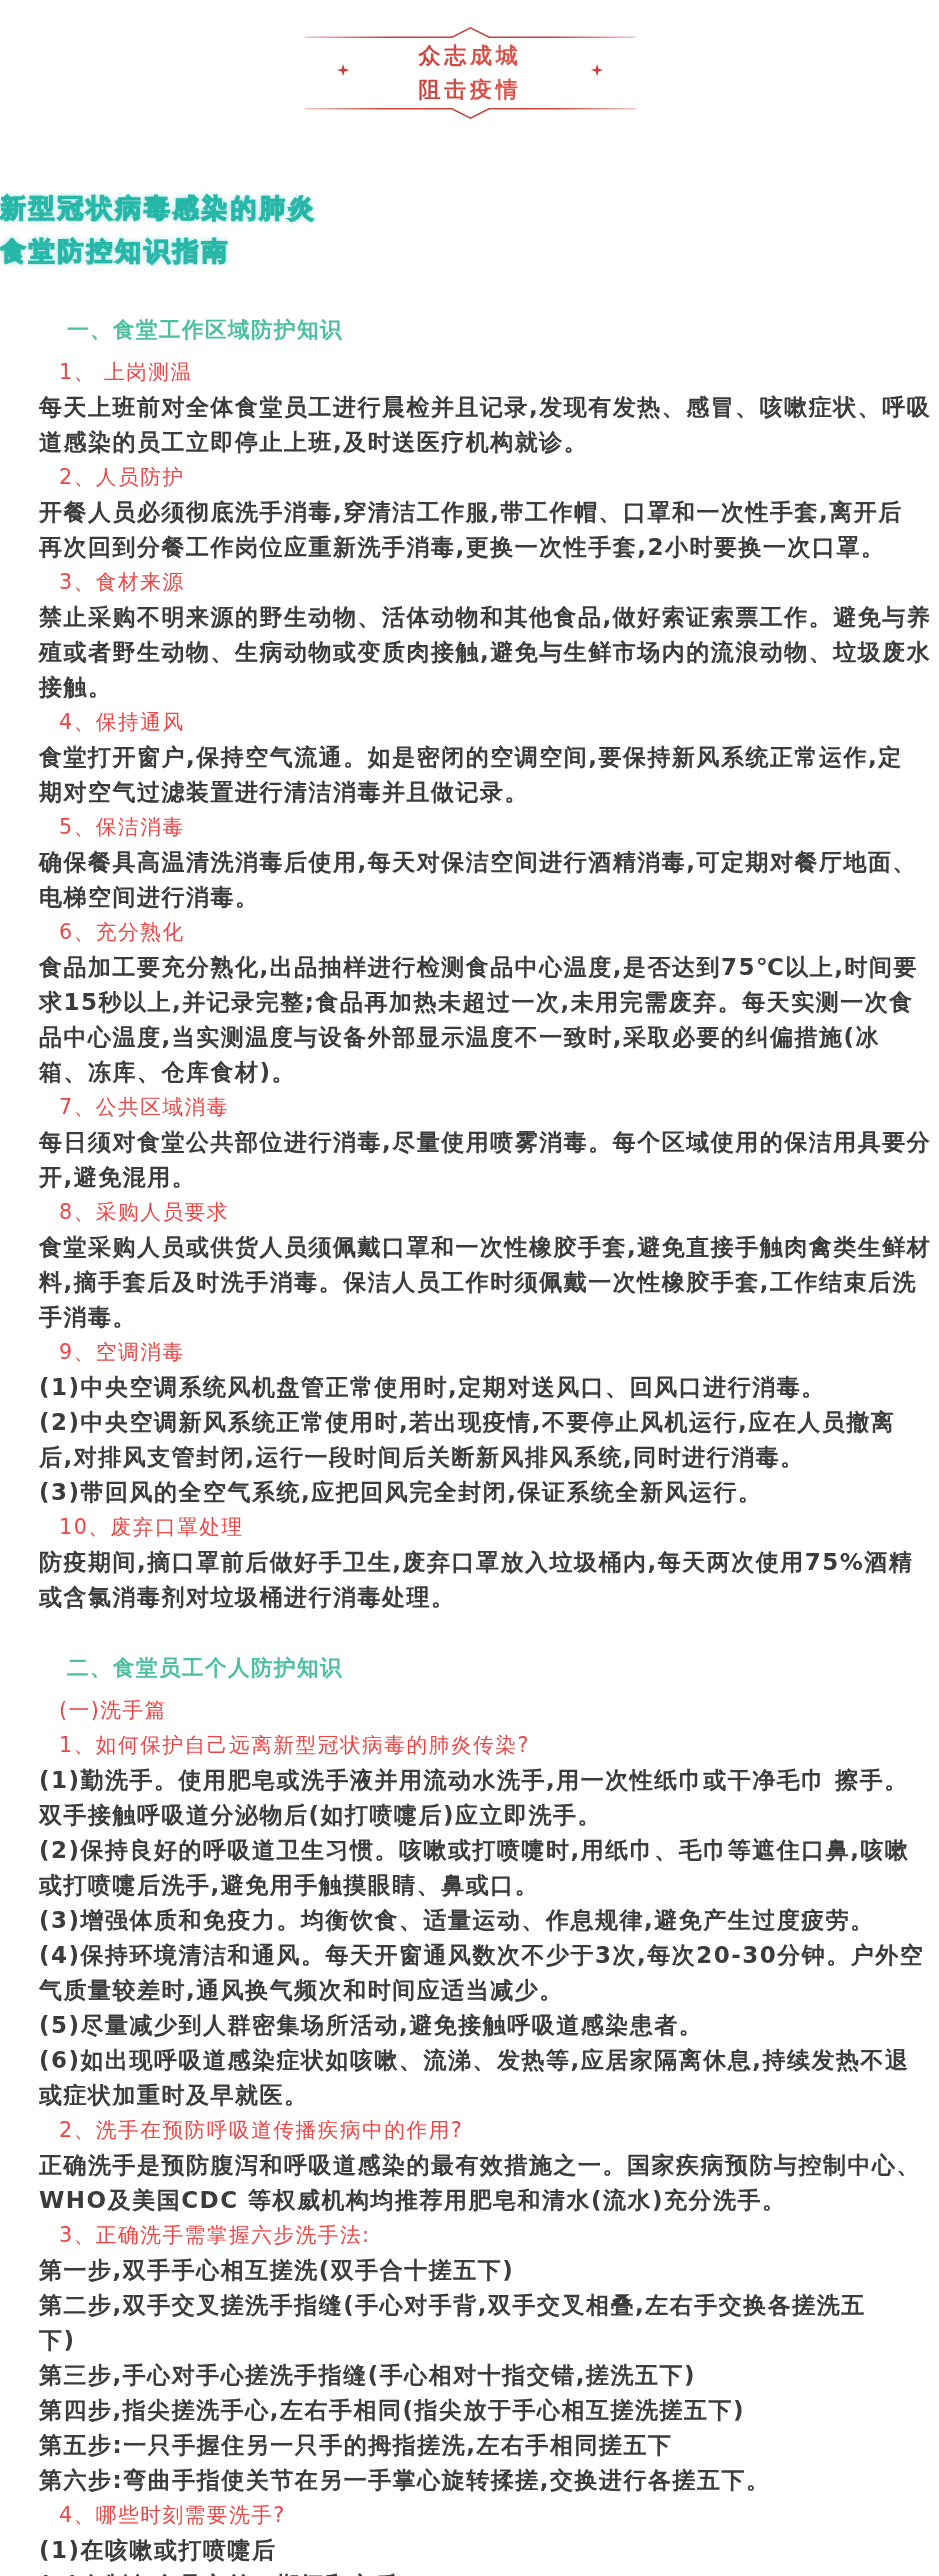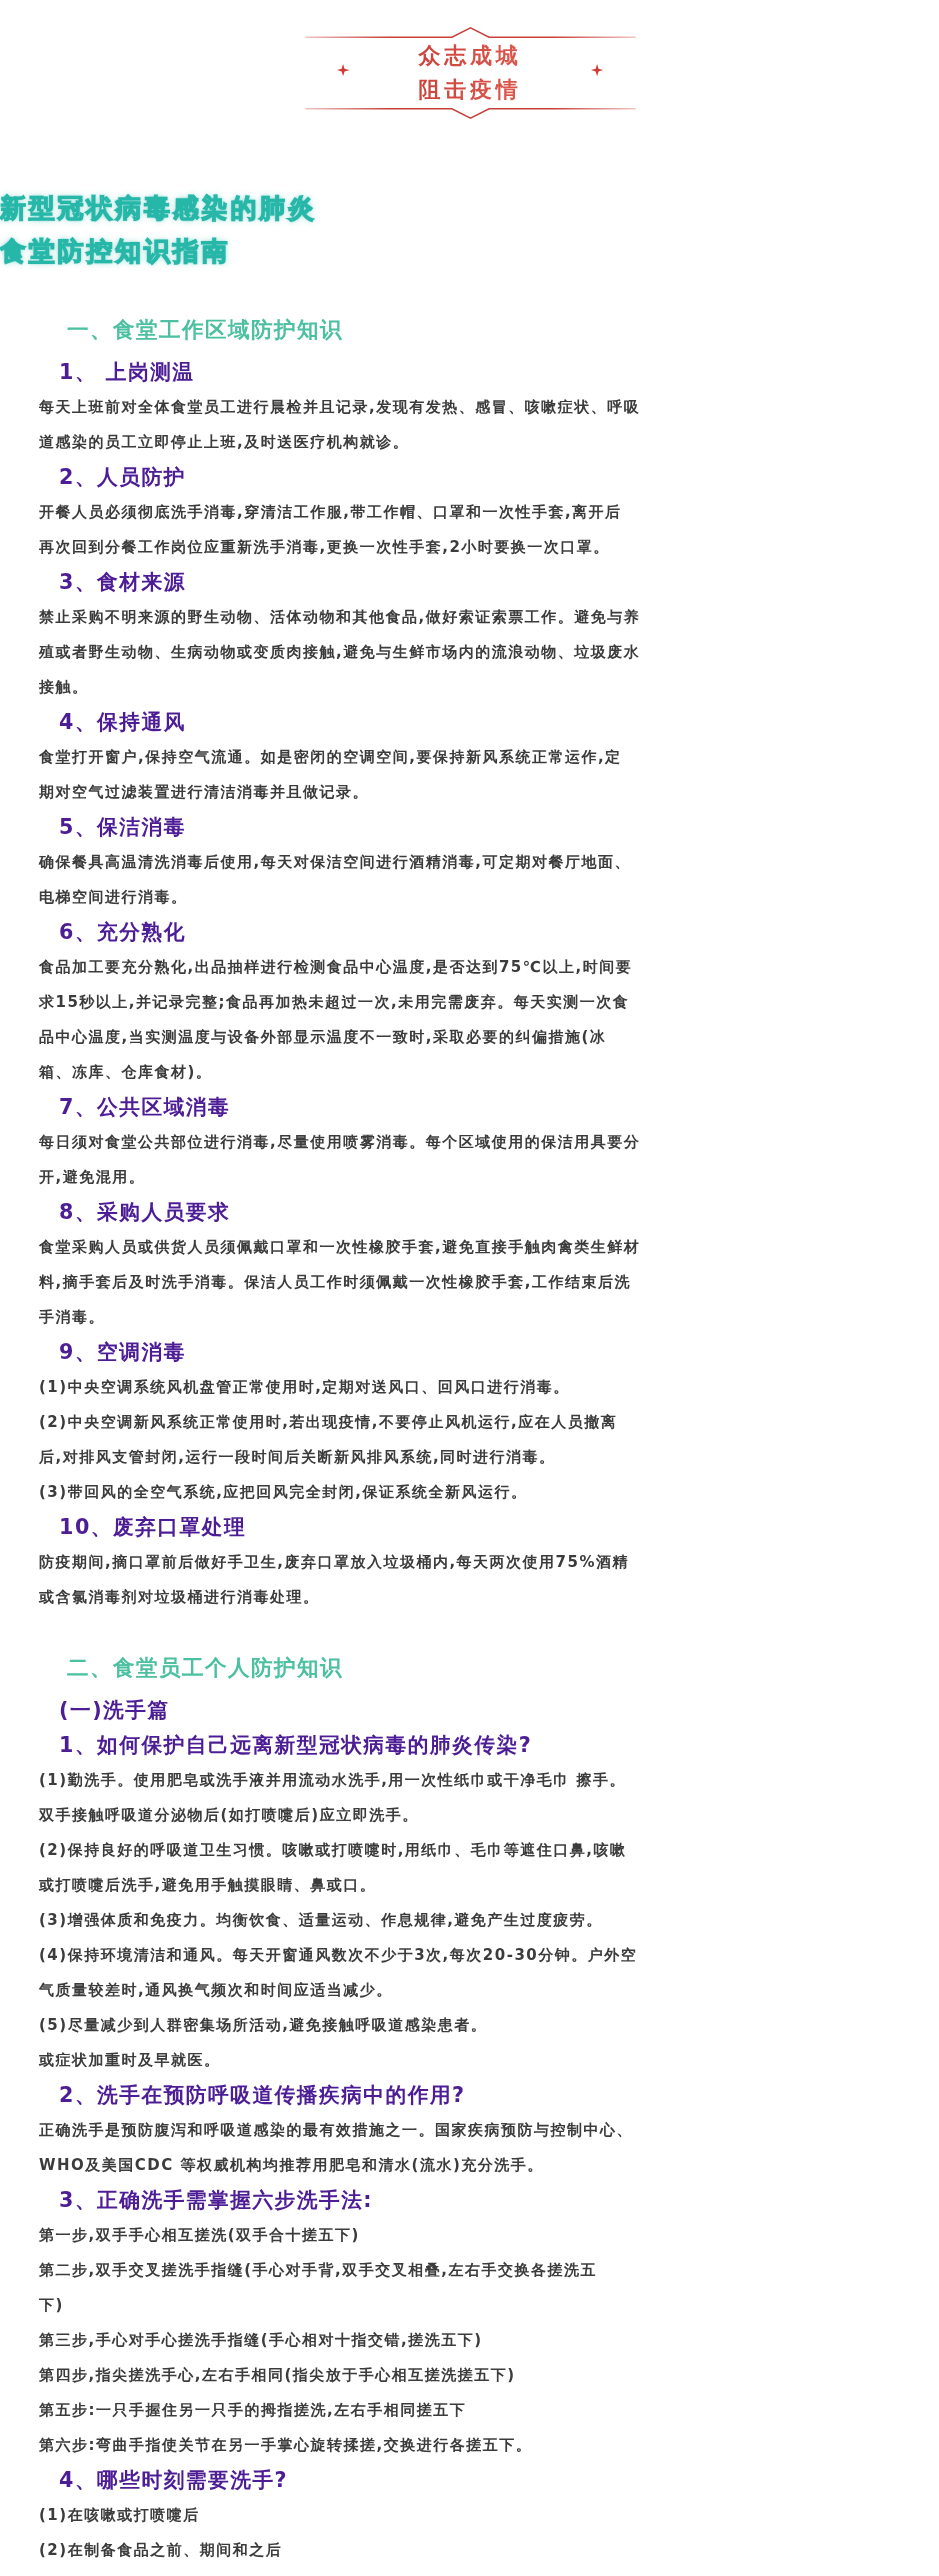--- a/index.html
+++ b/index.html
@@ -33,25 +33,25 @@
   
   .content{padding:0 38px 0 39px;}
   .section{margin:0;}
   .section + .section{margin-top:35px;}
   .section:first-child .section-heading{margin-top:39px;}
   .section-heading{
     font-size:21.6px;font-weight:700;color:#4cc0a1;line-height:35px;
     padding-left:20px;letter-spacing:1.4px;margin:8px;white-space:nowrap;
   }
   .item-title{
-    font-size:20.7px;font-weight:700;color:#4c1d95;line-height:35px;
+    font-size:20.7px;font-weight:400;color:#ef4444;line-height:35px;
     padding-left:20px;letter-spacing:1.5px;white-space:nowrap;
   }
   .body-line{
-    font-size:15px;font-weight:600;color:#3c3c3c;line-height:35px;
+    font-size:23px;font-weight:600;color:#3c3c3c;line-height:35px;
     letter-spacing:1.5px;white-space:nowrap;
   }
 </style>
 </head>
 <body>
 
 <div class="page">
 
   <div class="banner">
     <svg width="335" height="13" viewBox="0 0 356 14">
@@ -131,20 +131,21 @@
         <div class="item-title">(一)洗手篇</div>
         <div class="item-title">1、如何保护自己远离新型冠状病毒的肺炎传染?</div>
         <div class="body-line">(1)勤洗手。使用肥皂或洗手液并用流动水洗手,用一次性纸巾或干净毛巾 擦手。</div>
         <div class="body-line">双手接触呼吸道分泌物后(如打喷嚏后)应立即洗手。</div>
         <div class="body-line">(2)保持良好的呼吸道卫生习惯。咳嗽或打喷嚏时,用纸巾、毛巾等遮住口鼻,咳嗽</div>
         <div class="body-line">或打喷嚏后洗手,避免用手触摸眼睛、鼻或口。</div>
         <div class="body-line">(3)增强体质和免疫力。均衡饮食、适量运动、作息规律,避免产生过度疲劳。</div>
         <div class="body-line">(4)保持环境清洁和通风。每天开窗通风数次不少于3次,每次20-30分钟。户外空</div>
         <div class="body-line">气质量较差时,通风换气频次和时间应适当减少。</div>
         <div class="body-line">(5)尽量减少到人群密集场所活动,避免接触呼吸道感染患者。</div>
+        <div class="body-line">(6)如出现呼吸道感染症状如咳嗽、流涕、发热等,应居家隔离休息,持续发热不退</div>
         <div class="body-line">或症状加重时及早就医。</div>
         <div class="item-title">2、洗手在预防呼吸道传播疾病中的作用?</div>
         <div class="body-line">正确洗手是预防腹泻和呼吸道感染的最有效措施之一。国家疾病预防与控制中心、</div>
         <div class="body-line">WHO及美国CDC 等权威机构均推荐用肥皂和清水(流水)充分洗手。</div>
         <div class="item-title">3、正确洗手需掌握六步洗手法:</div>
         <div class="body-line">第一步,双手手心相互搓洗(双手合十搓五下)</div>
         <div class="body-line">第二步,双手交叉搓洗手指缝(手心对手背,双手交叉相叠,左右手交换各搓洗五</div>
         <div class="body-line">下)</div>
         <div class="body-line">第三步,手心对手心搓洗手指缝(手心相对十指交错,搓洗五下)</div>
         <div class="body-line">第四步,指尖搓洗手心,左右手相同(指尖放于手心相互搓洗搓五下)</div>

